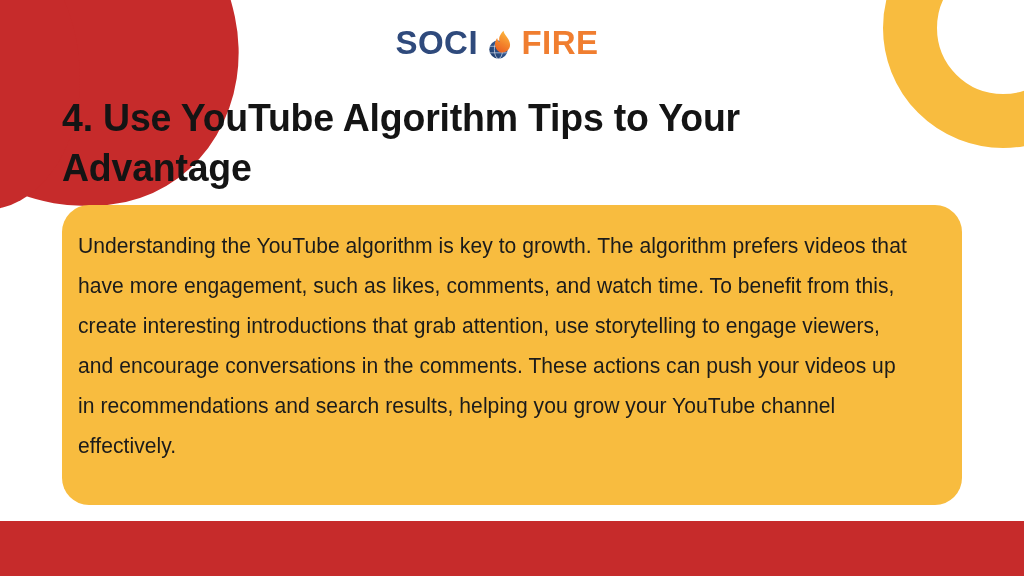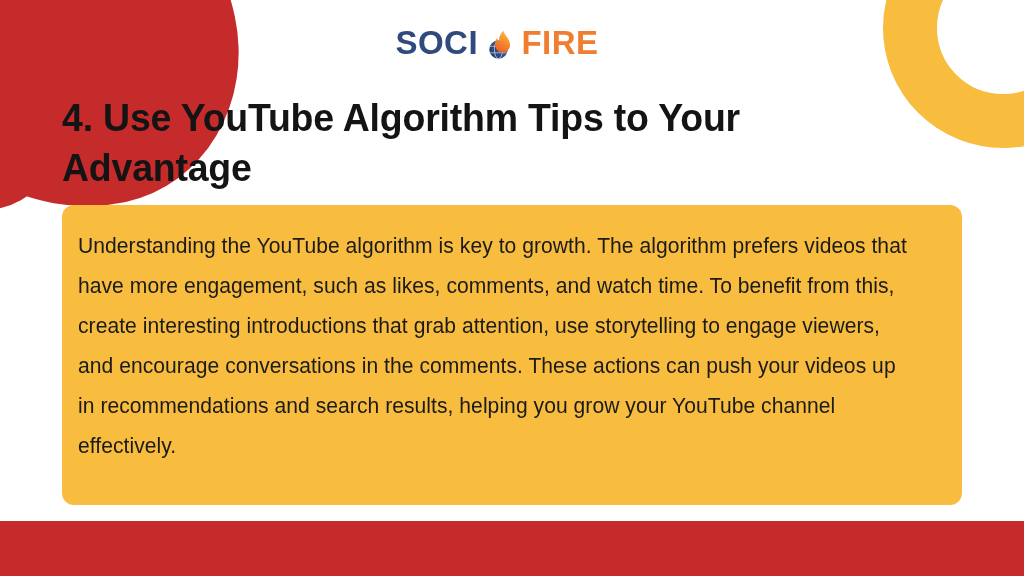--- a/index.html
+++ b/index.html
@@ -115,21 +115,21 @@
   }
 
   
   .body-card {
     position: absolute;
     left: 62px;
     top: 205px;
     width: 900px;
     height: 300px;
     background: #F8BC3F;
-    border-radius: 12px;
+    border-radius: 27px;
     box-sizing: border-box;
     padding: 22px 38px 22px 16px;
   }
   .body-text {
     margin: 0;
     font-family: "Liberation Sans Narrow", "Liberation Sans", sans-serif;
     font-size: 21.5px;
     line-height: 1.86;
     color: #1b1b1b;
     letter-spacing: 0.05px;

